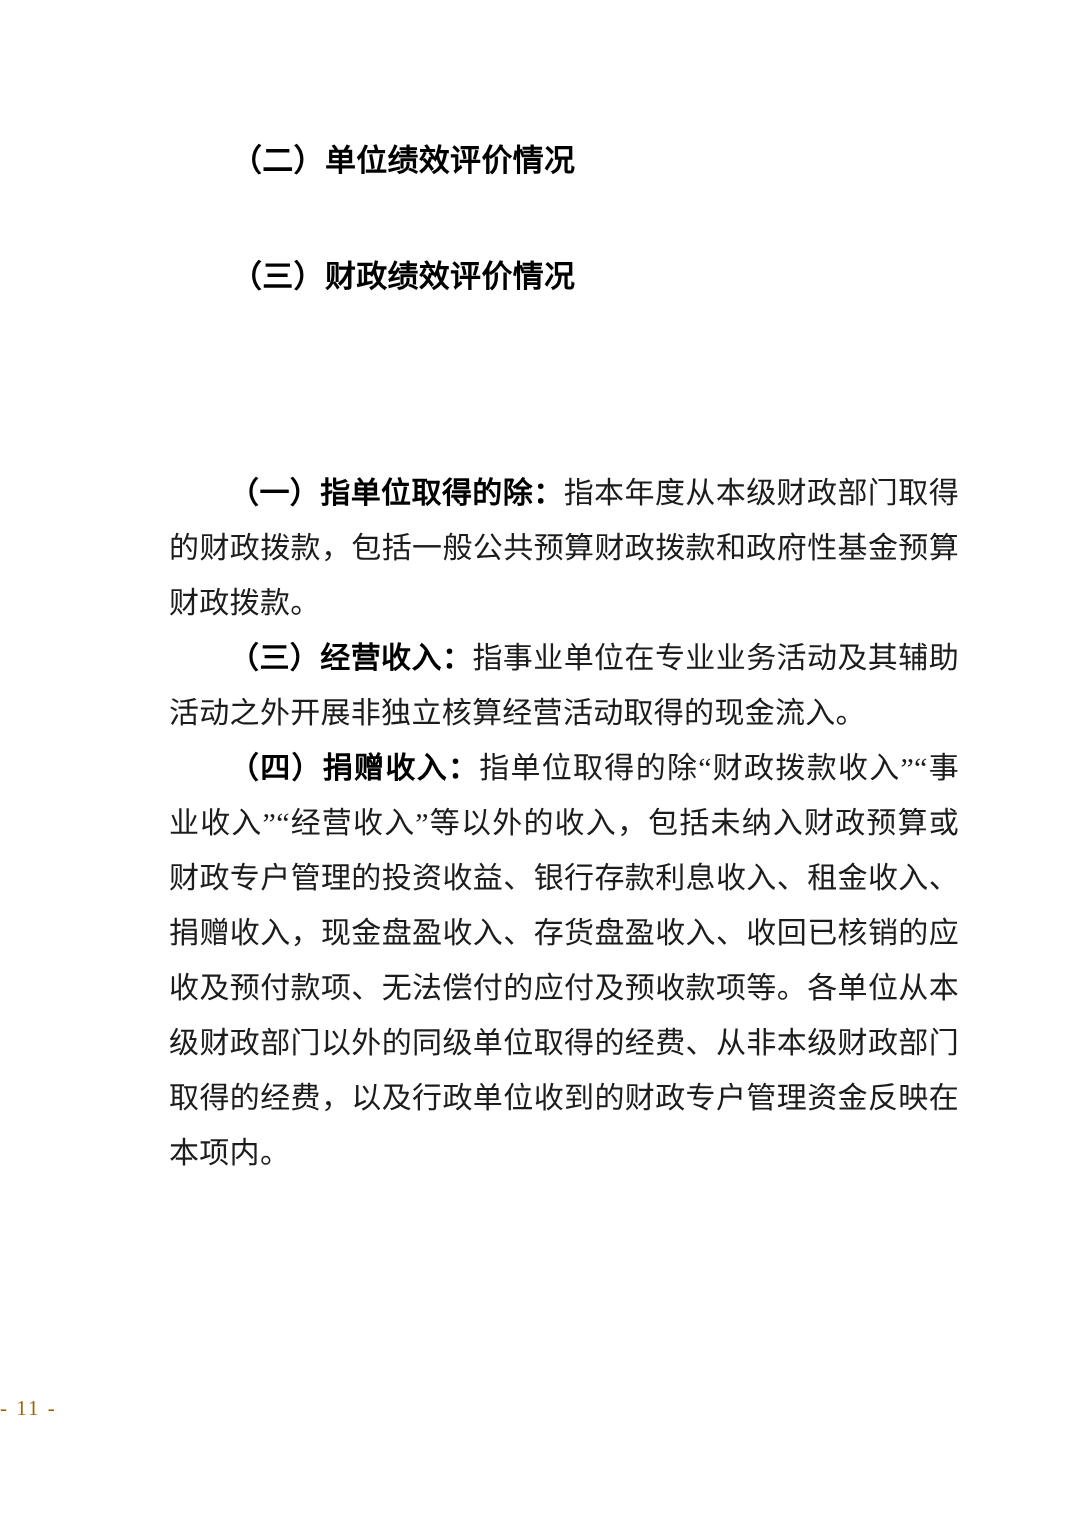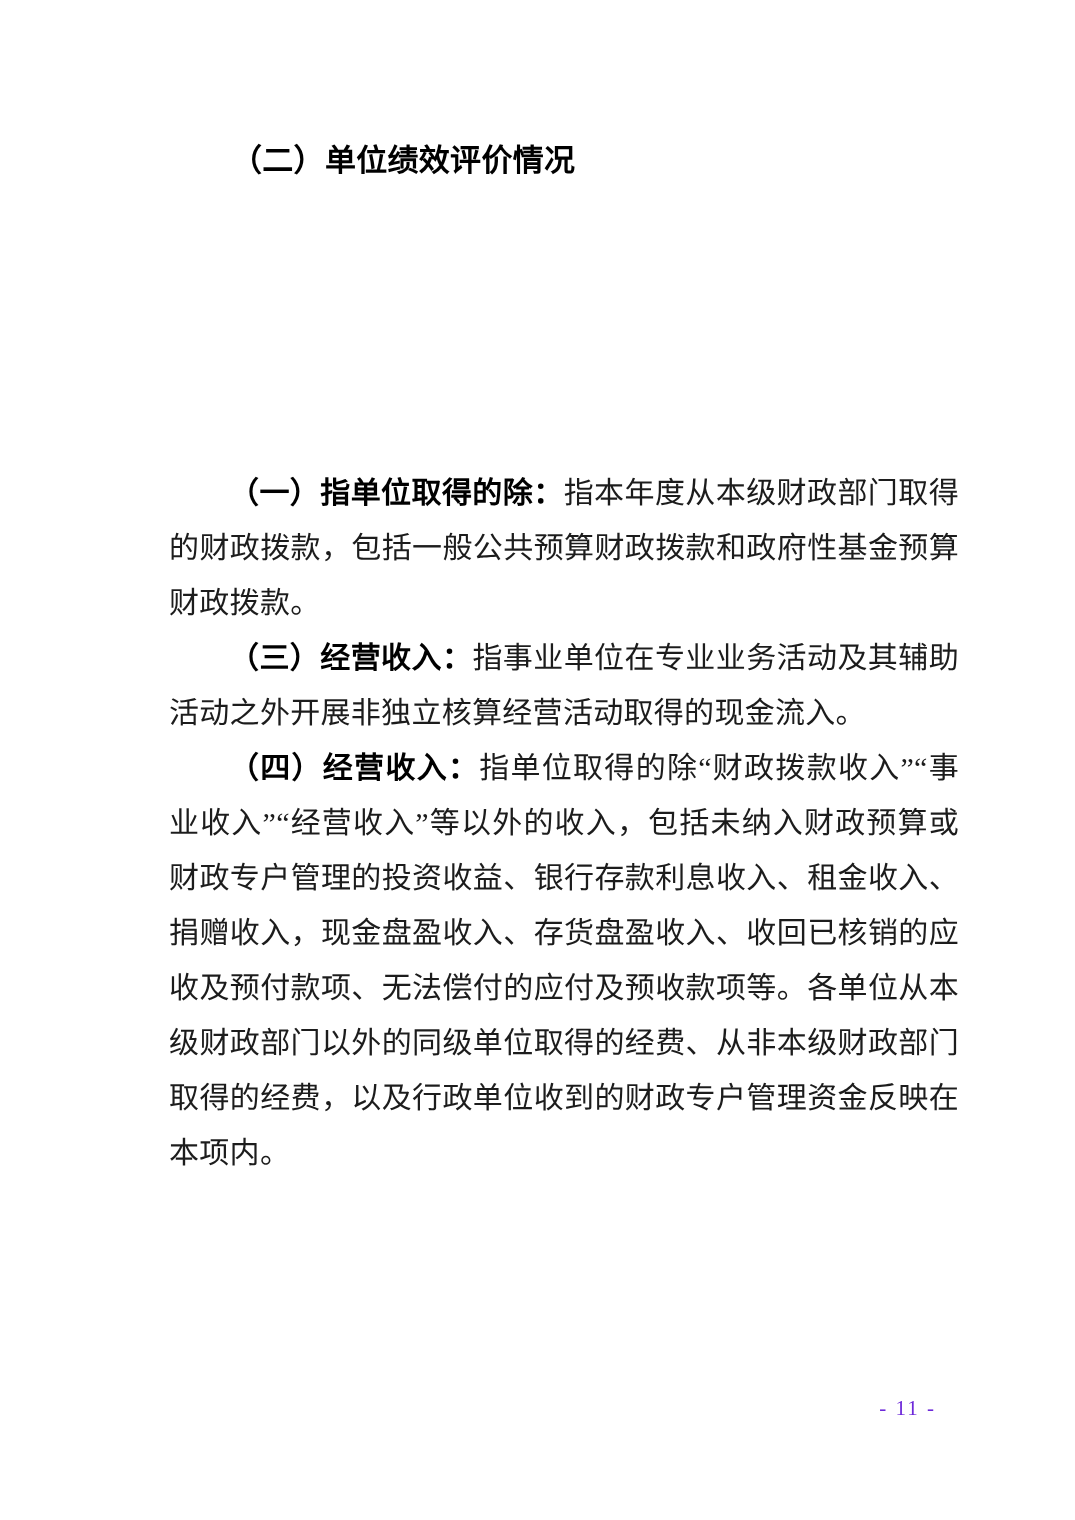--- a/index.html
+++ b/index.html
@@ -45,42 +45,43 @@
     letter-spacing: 1px;
   }
   .terms-flow { top: 465px; }
   .terms-flow p { margin: 0; text-indent: 2em; }
   .term-lead { font-weight: bold; color: #000000; }
   .footer {
     position: absolute;
     left: 0;
     top: 1393px;
     width: 936px;
-    text-align: right;
+    text-align: left;
     font-size: 21px;
     line-height: 30px;
-    color: #6d28d9;
+    color: #a16207;
     letter-spacing: 2px;
   }
 </style>
 </head>
 <body>
 
 <div class="page">
 
   <div class="block indent sub-heading" style="top:133px;">（二）单位绩效评价情况</div>
 
 
+  <div class="block indent sub-heading" style="top:249px;">（三）财政绩效评价情况</div>
 
 
 
   <div class="block terms-flow">
     <p><span class="term-lead">（一）指单位取得的除：</span><span>指本年度从本级财政部门取得的财政拨款，包括一般公共预算财政拨款和政府性基金预算财政拨款。</span></p>
 
 
     <p><span class="term-lead">（三）经营收入：</span><span>指事业单位在专业业务活动及其辅助活动之外开展非独立核算经营活动取得的现金流入。</span></p>
 
-    <p><span class="term-lead">（四）经营收入：</span><span>指单位取得的除“财政拨款收入”“事业收入”“经营收入”等以外的收入，包括未纳入财政预算或财政专户管理的投资收益、银行存款利息收入、租金收入、捐赠收入，现金盘盈收入、存货盘盈收入、收回已核销的应收及预付款项、无法偿付的应付及预收款项等。各单位从本级财政部门以外的同级单位取得的经费、从非本级财政部门取得的经费，以及行政单位收到的财政专户管理资金反映在本项内。</span></p>
+    <p><span class="term-lead">（四）捐赠收入：</span><span>指单位取得的除“财政拨款收入”“事业收入”“经营收入”等以外的收入，包括未纳入财政预算或财政专户管理的投资收益、银行存款利息收入、租金收入、捐赠收入，现金盘盈收入、存货盘盈收入、收回已核销的应收及预付款项、无法偿付的应付及预收款项等。各单位从本级财政部门以外的同级单位取得的经费、从非本级财政部门取得的经费，以及行政单位收到的财政专户管理资金反映在本项内。</span></p>
   </div>
 
   <div class="footer">- 11 -</div>
 
 </div>
 
 </body></html>

